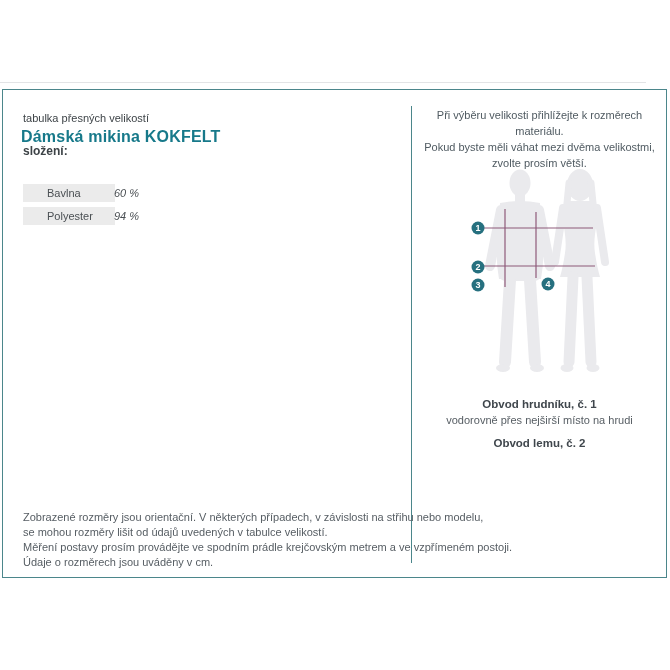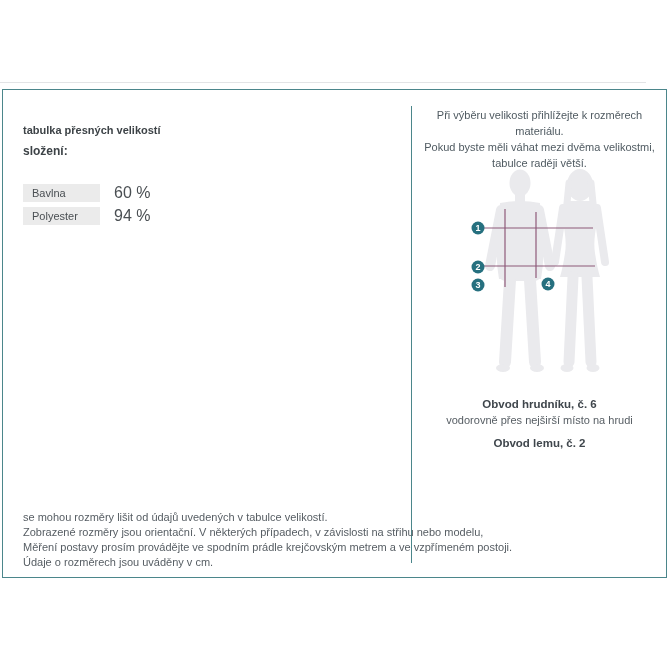--- a/index.html
+++ b/index.html
@@ -15,39 +15,39 @@
   .panel{
     position:absolute;left:2px;top:89px;width:663px;height:487px;
     border:1px solid #4b868b;background:#ffffff;
   }
   .v-divider{
     position:absolute;left:408px;top:16px;width:1px;height:457px;
     background:#4b868b;
   }
   
   .eyebrow{
-    position:absolute;left:20px;top:34px;
-    font-size:11px;font-weight:bold;color:#3d4347;
+    position:absolute;left:20px;top:22px;
+    font-size:11px;font-weight:normal;color:#3d4347;
   }
   .page-title{
     position:absolute;left:18px;top:38px;
     font-size:16px;font-weight:bold;color:#17798a;letter-spacing:.2px;
   }
   .composition-heading{
     position:absolute;left:20px;top:54px;
     font-size:12px;font-weight:bold;color:#3d4347;
   }
   .comp-row-label{
     position:absolute;left:20px;width:68px;height:18px;
     background:#ebebeb;color:#4a4f53;font-size:11px;line-height:18px;
-    padding-left:9px;
+    padding-left:24px;
   }
   .comp-row-value{
     position:absolute;left:111px;height:18px;
-    color:#4a4f53;font-size:16px;line-height:18px;
+    color:#4a4f53;font-size:11px;line-height:18px;font-style:italic;
   }
   .row1{top:94px;} .row2{top:117px;}
   .notes{
     position:absolute;left:20px;top:420px;width:380px;
     font-size:11px;line-height:15px;color:#565d63;
   }
   .notes div{white-space:nowrap;}
   
   .advice{
     position:absolute;left:409px;top:17px;width:255px;
@@ -67,38 +67,39 @@
 </style>
 </head>
 <body>
 
 <div class="top-rule"></div>
 
 <div class="panel">
   <div class="v-divider"></div>
 
   <div class="eyebrow">tabulka přesných velikostí</div>
+  <div class="page-title">Dámská mikina KOKFELT</div>
   <div class="composition-heading">složení:</div>
 
   <div class="comp-row-label row1">Bavlna</div>
   <div class="comp-row-value row1">60 %</div>
   <div class="comp-row-label row2">Polyester</div>
   <div class="comp-row-value row2">94 %</div>
 
   <div class="notes">
+    <div>Zobrazené rozměry jsou orientační. V některých případech, v závislosti na střihu nebo modelu,</div>
     <div>se mohou rozměry lišit od údajů uvedených v tabulce velikostí.</div>
-    <div>Zobrazené rozměry jsou orientační. V některých případech, v závislosti na střihu nebo modelu,</div>
     <div>Měření postavy prosím provádějte ve spodním prádle krejčovským metrem a ve vzpřímeném postoji.</div>
     <div>Údaje o rozměrech jsou uváděny v cm.</div>
   </div>
 
   <div class="advice">
     <div>Při výběru velikosti přihlížejte k rozměrech materiálu.</div>
     <div>Pokud byste měli váhat mezi dvěma velikostmi,</div>
-    <div>tabulce raději větší.</div>
+    <div>zvolte prosím větší.</div>
   </div>
 
   <svg class="diagram-svg" width="212" height="225" viewBox="438 160 212 225" xmlns="http://www.w3.org/2000/svg">
 
     <g fill="#eaeaed" stroke="#eaeaed">
       <ellipse cx="517" cy="182" rx="10.5" ry="13.5" stroke="none"></ellipse>
       <rect x="512" y="191" width="10" height="11" stroke="none"></rect>
       <path d="M497,202 Q517,198 537,202 L540,245 Q541,262 538,278 L496,278 Q493,262 494,245 Z" stroke="none"></path>
       <line x1="498" y1="209" x2="487" y2="265" stroke-width="10" stroke-linecap="round"></line>
       <line x1="536" y1="209" x2="547" y2="265" stroke-width="10" stroke-linecap="round"></line>
@@ -143,17 +144,17 @@
         <text x="475" y="287.2" fill="#ffffff">3</text>
       </g>
       <g>
         <circle cx="545" cy="283" r="6.5" fill="#26707f"></circle>
         <text x="545" y="286.2" fill="#ffffff">4</text>
       </g>
     </g>
   </svg>
 
   <div class="measure-list">
-    <div class="measure-label">Obvod hrudníku, č. 6</div>
+    <div class="measure-label">Obvod hrudníku, č. 1</div>
     <div class="measure-desc">vodorovně přes nejširší místo na hrudi</div>
     <div class="measure-label">Obvod lemu, č. 2</div>
   </div>
 </div>
 
 </body></html>

